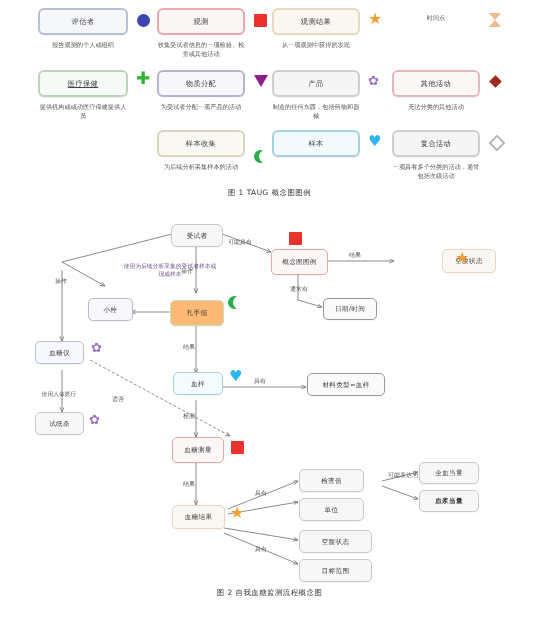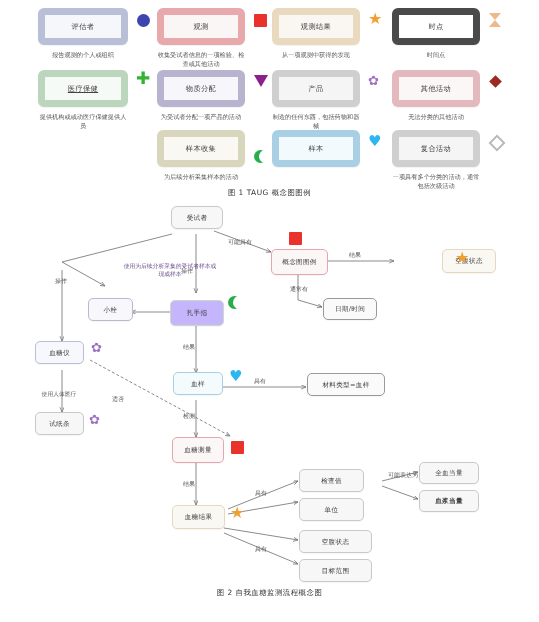--- a/index.html
+++ b/index.html
@@ -6,21 +6,21 @@
   body{
     width:539px;height:622px;background:#ffffff;position:relative;
     font-family:"DejaVu Sans","Liberation Sans",sans-serif;
     color:#3a3a3a;overflow:hidden;
   }
   .legend{position:relative;width:539px;height:186px;}
   .litem{position:absolute;text-align:center;}
   .lbox{
     display:flex;align-items:center;justify-content:center;
     height:23px;border-radius:6px;font-size:7.2px;letter-spacing:.4px;
-    background:#f7f7f7;border:7px solid #d946ef;color:#444;
+    background:#f7f7f7;border:2px solid #d946ef;color:#444;
     box-shadow:0 1px 1px rgba(0,0,0,.05);
   }
   .lbox.blue{border-color:#b9bfd6;background:#f6f7fa;}
   .lbox.red{border-color:#e8a9ad;background:#fbf6f6;}
   .lbox.orange{border-color:#e8d9bf;background:#faf7f2;}
   .lbox.plain{border-color:#4a4a4a;background:#ffffff;}
   .lbox.green{border-color:#bcd6bd;background:#f5faf6;text-decoration:underline;}
   .lbox.purple{border-color:#b8b3cf;background:#f7f6fa;}
   .lbox.grey{border-color:#cfcfcf;background:#f5f5f5;}
   .lbox.pink{border-color:#e3b9bd;background:#fbf7f7;}
@@ -34,21 +34,21 @@
   .flow{position:absolute;left:0;top:200px;width:539px;height:380px;}
   .node{
     position:absolute;display:flex;align-items:center;justify-content:center;
     font-size:6.6px;letter-spacing:.3px;border-radius:5px;text-align:center;
     background:#f7f7f7;border:1px solid #c9c9c9;color:#3f3f3f;line-height:8px;
     box-shadow:0 1px 1px rgba(0,0,0,.04);
   }
   .node.blue{border-color:#b9bfd6;background:#f7f8fb;}
   .node.red{border-color:#e6a6ab;background:#fcf7f7;}
   .node.orange{border-color:#e7d7bd;background:#faf8f3;}
-  .node.green{border-color:#ccd9c3;background:#c4b5fd;}
+  .node.green{border-color:#ccd9c3;background:#fdba74;}
   .node.cyan{border-color:#a9cfe5;background:#f4fbfd;}
   .node.plain{border-color:#9a9a9a;background:#fafafa;}
   .node.purpleb{border-color:#bdb6d2;background:#f8f7fb;}
 
   .elabel{position:absolute;font-size:6px;color:#555;white-space:nowrap;}
   .enote{position:absolute;font-size:5.8px;color:#6a4b8a;line-height:8px;text-align:center;}
 
   svg.edges{position:absolute;left:0;top:0;width:539px;height:380px;overflow:visible;}
   .ico-sq{width:13px;height:13px;background:#e8322b;border-radius:1px;}
   .ico-circ{width:13px;height:13px;background:#3b45ad;border-radius:50%;}
@@ -83,21 +83,20 @@
   </div>
   <div class="icon ico-sq" style="left:254px;top:14px;"></div>
 
   <div class="litem" style="left:272px;top:8px;width:88px;">
     <div class="lbox orange">观测结果</div>
     <div class="ldesc">从一项观测中获得的发现</div>
   </div>
   <div class="icon star-g" style="left:368px;top:12px;">★</div>
 
   <div class="litem" style="left:392px;top:8px;width:88px;">
-    <div class="lbox plain">时点</div>
     <div class="ldesc">时间点</div>
   </div>
   <div class="icon ico-hour" style="left:489px;top:13px;"></div>
 
   <div class="litem" style="left:38px;top:70px;width:90px;">
     <div class="lbox green">医疗保健</div>
     <div class="ldesc">提供机构或或动医疗保健提供人员</div>
   </div>
   <div class="icon ico-plus" style="left:136px;top:72px;">✚</div>
 
@@ -180,21 +179,21 @@
       <path d="M228,314 L298,302"></path>
 
       <path d="M224,328 L298,340"></path>
       <path d="M224,333 L298,364"></path>
 
       <path d="M382,281 L418,272"></path>
       <path d="M382,286 L418,299"></path>
     </g>
   </svg>
 
-  <div class="node" style="left:171px;top:6px;width:50px;height:21px;border-radius:6px;">受试者</div>
+  <div class="node" style="left:171px;top:24px;width:50px;height:21px;border-radius:6px;">受试者</div>
 
   <div class="node red" style="left:271px;top:49px;width:55px;height:24px;">概念图图例</div>
   <div class="icon ico-sq" style="left:289px;top:32px;"></div>
 
   <div class="node orange" style="left:395px;top:49px;width:52px;height:22px;margin-left:47px;">空腹状态</div>
   <div class="icon star-g" style="left:455px;top:51px;">★</div>
 
   <div class="node plain" style="left:323px;top:98px;width:52px;height:20px;">日期/时间</div>
 
   <div class="node purpleb" style="left:88px;top:98px;width:43px;height:21px;">小栓</div>

